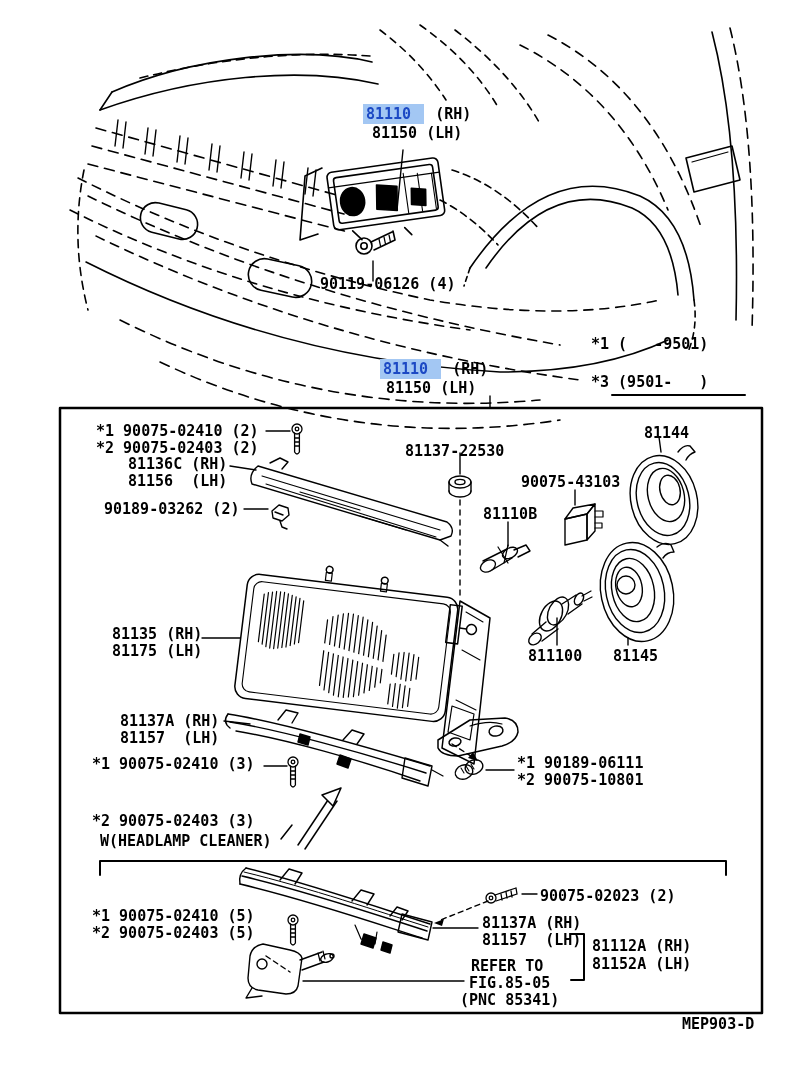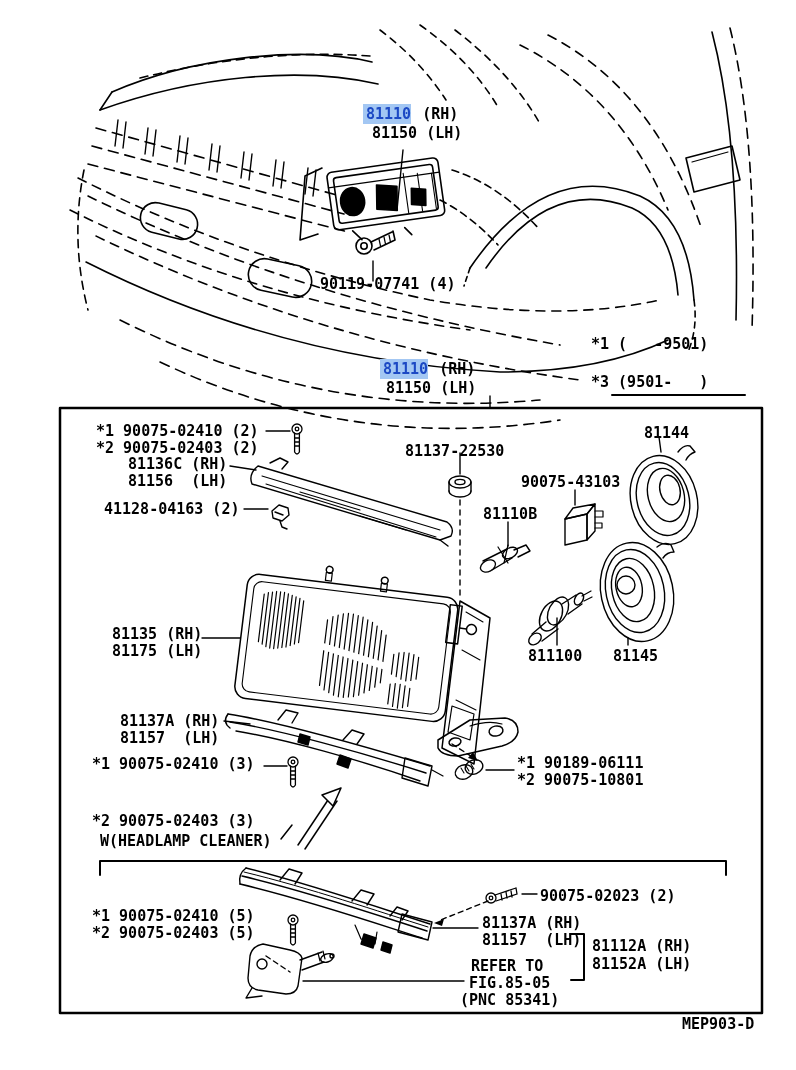--- a/index.html
+++ b/index.html
@@ -4,21 +4,21 @@
 <style>
   :root{
     --ink:#000; --paper:#fff; --hl-bg:#a3c7f3; --hl-tx:#1c49c4;
   }
   html,body{margin:0;padding:0;background:var(--paper);}
   #stage{position:relative;width:796px;height:1070px;background:var(--paper);overflow:hidden;
          font-family:"DejaVu Sans Mono","Liberation Mono",monospace;}
   #lineart{position:absolute;left:0;top:0;}
   .lbl{position:absolute;font:bold 15px "DejaVu Sans Mono","Liberation Mono",monospace;
        color:var(--ink);white-space:pre;line-height:17px;letter-spacing:0;}
-  .hl{background:var(--hl-bg);color:var(--hl-tx);padding:1px 0 1px 3px;margin-right:2px;}
+  .hl{background:var(--hl-bg);color:var(--hl-tx);padding:1px 13px 1px 3px;margin-right:2px;}
 </style>
 </head>
 <body>
 
 <div id="stage">
 
 <svg id="lineart" width="796" height="1070" viewBox="0 0 796 1070" fill="none" stroke="#000" stroke-width="1.5" stroke-linecap="round" stroke-linejoin="round">
 
   <g stroke-width="1.6">
 
@@ -292,33 +292,33 @@
     <path d="M488,901 L438,921" stroke-dasharray="5 4"></path>
     <path d="M434,923 L444,919 L442,926 Z" fill="#000" stroke="none"></path>
     <path d="M433,928 L478,928"></path>
     <path d="M303,981 L464,981"></path>
     <path d="M571,934 L584,934 L584,980 L571,980" stroke-width="2"></path>
   </g>
 </svg>
 
   <div class="lbl" style="left:363px;top:106px"><span class="hl">81110</span> <span>(RH)</span></div>
   <div class="lbl" style="left:372px;top:125px"><span>81150</span> <span>(LH)</span></div>
-  <div class="lbl" style="left:320px;top:276px">90119-07741 (4)</div>
+  <div class="lbl" style="left:320px;top:276px">90119-06126 (4)</div>
 
   <div class="lbl" style="left:380px;top:361px"><span class="hl">81110</span> <span>(RH)</span></div>
   <div class="lbl" style="left:386px;top:380px"><span>81150</span> <span>(LH)</span></div>
 
   <div class="lbl" style="left:591px;top:336px">*1 (   -9501)</div>
   <div class="lbl" style="left:591px;top:374px">*3 (9501-   )</div>
 
   <div class="lbl" style="left:96px;top:423px">*1 90075-02410 (2)</div>
   <div class="lbl" style="left:96px;top:440px">*2 90075-02403 (2)</div>
   <div class="lbl" style="left:128px;top:456px">81136C (RH)</div>
   <div class="lbl" style="left:128px;top:473px">81156  (LH)</div>
-  <div class="lbl" style="left:104px;top:501px">41128-04163 (2)</div>
+  <div class="lbl" style="left:104px;top:501px">90189-03262 (2)</div>
   <div class="lbl" style="left:405px;top:443px">81137-22530</div>
   <div class="lbl" style="left:644px;top:425px">81144</div>
   <div class="lbl" style="left:521px;top:474px">90075-43103</div>
   <div class="lbl" style="left:483px;top:506px">81110B</div>
   <div class="lbl" style="left:112px;top:626px">81135 (RH)</div>
   <div class="lbl" style="left:112px;top:643px">81175 (LH)</div>
   <div class="lbl" style="left:528px;top:648px">811100</div>
   <div class="lbl" style="left:613px;top:648px">81145</div>
   <div class="lbl" style="left:120px;top:713px">81137A (RH)</div>
   <div class="lbl" style="left:120px;top:730px">81157  (LH)</div>

